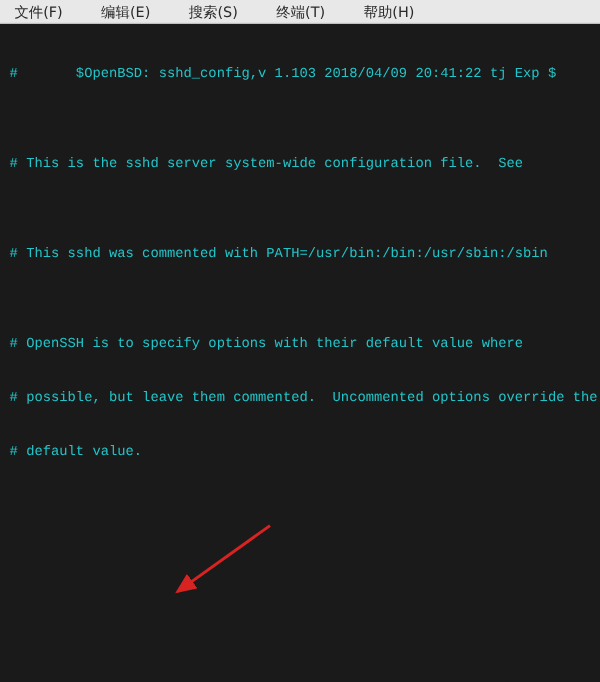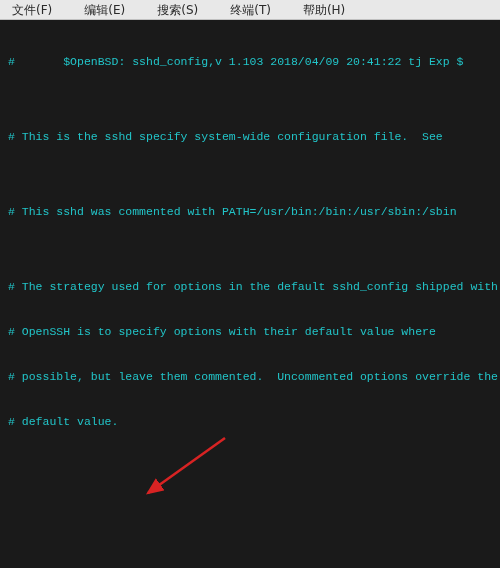--- a/index.html
+++ b/index.html
@@ -48,25 +48,24 @@
   <span class="menu-item">文件(F)</span>
   <span class="menu-item">编辑(E)</span>
   <span class="menu-item">搜索(S)</span>
   <span class="menu-item">终端(T)</span>
   <span class="menu-item">帮助(H)</span>
 </div>
 
 <div class="editor">
   <span class="line">#       $OpenBSD: sshd_config,v 1.103 2018/04/09 20:41:22 tj Exp $</span>
   <span class="line"></span>
-  <span class="line"># This is the sshd specify system-wide configuration file.  See</span>
+  <span class="line"># This is the sshd server system-wide configuration file.  See</span>
   <span class="line"></span>
   <span class="line"># This sshd was commented with PATH=/usr/bin:/bin:/usr/sbin:/sbin</span>
   <span class="line"></span>
-  <span class="line"># The strategy used for options in the default sshd_config shipped with</span>
   <span class="line"># OpenSSH is to specify options with their default value where</span>
   <span class="line"># possible, but leave them commented.  Uncommented options override the</span>
   <span class="line"># default value.</span>
   <span class="line"></span>
   
   
   
   <span class="line"></span>
   
   

